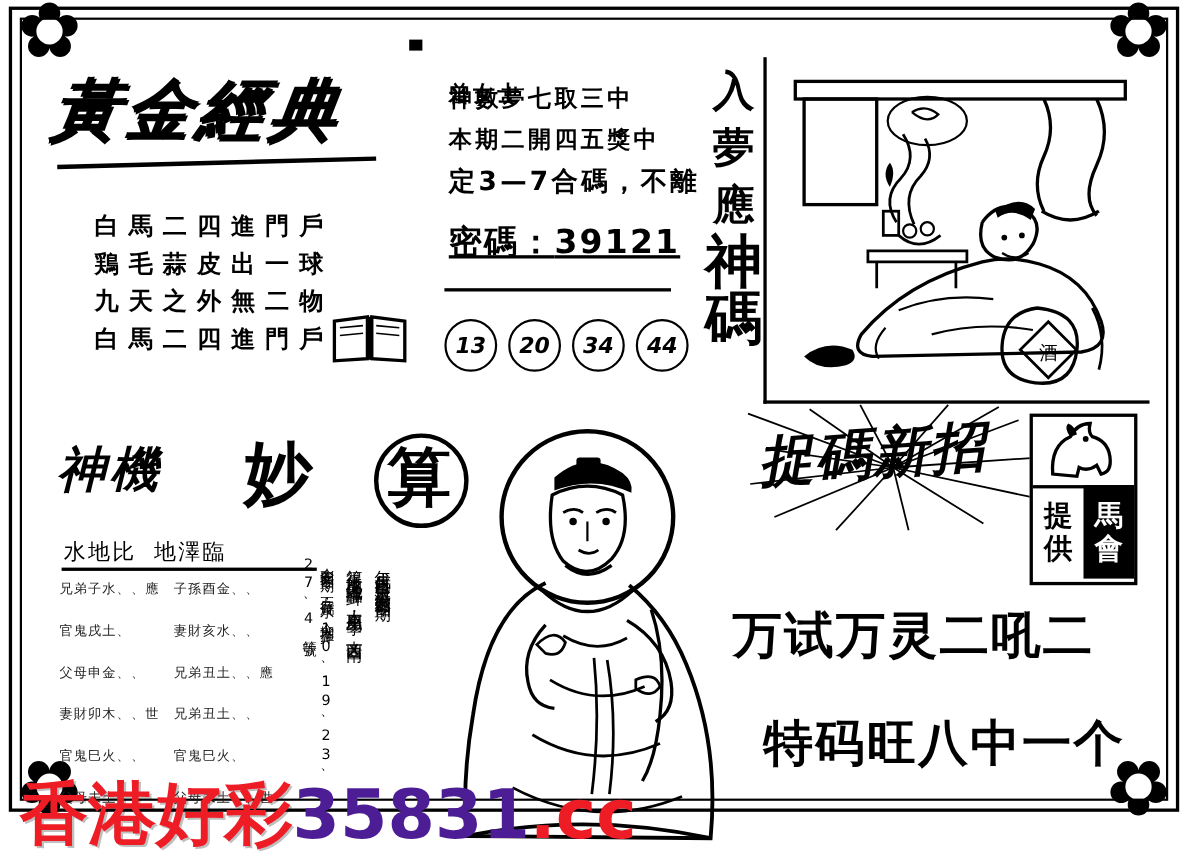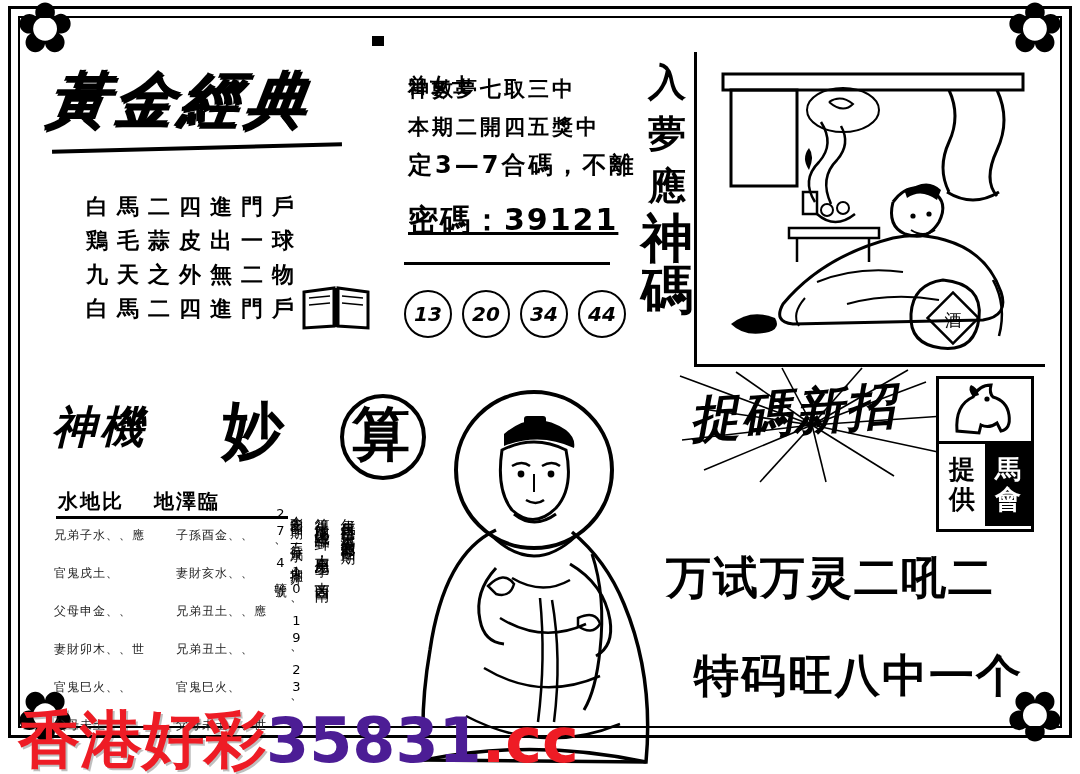--- a/index.html
+++ b/index.html
@@ -109,31 +109,31 @@
     position:absolute;left:170px;top:-4px;font-size:62px;font-weight:900;letter-spacing:2px;
   }
   .sm-circle{
     position:absolute;left:288px;top:2px;width:78px;height:78px;border:4px solid #000;border-radius:50%;
   }
   .sm-sign{
     position:absolute;left:408px;top:72px;font-size:20px;font-weight:700;letter-spacing:2px;
   }
   
   .hexheads{
-    position:absolute;left:58px;top:488px;width:230px;display:flex;gap:30px;
-    font-size:20px;font-weight:700;letter-spacing:2px;
+    position:absolute;left:58px;top:488px;width:230px;display:flex;gap:16px;
+    font-size:20px;font-weight:400;letter-spacing:2px;
   }
   .hexline{
     position:absolute;left:56px;top:516px;width:232px;height:3px;background:#000;
   }
   .hextbl{
     position:absolute;left:54px;top:528px;width:236px;
     font-size:12px;line-height:15px;color:#222;
   }
-  .hexrow{display:flex;gap:18px;margin-bottom:23px;}
+  .hexrow{display:flex;margin-bottom:23px;}
   .hexrow span{width:104px;letter-spacing:1px;}
   
   .vcols{
     position:absolute;left:272px;top:506px;height:250px;
     display:flex;flex-direction:row-reverse;gap:10px;
   }
   .vcol{
     writing-mode:vertical-rl;text-orientation:upright;
     font-size:13px;letter-spacing:2px;line-height:16px;height:240px;
   }

